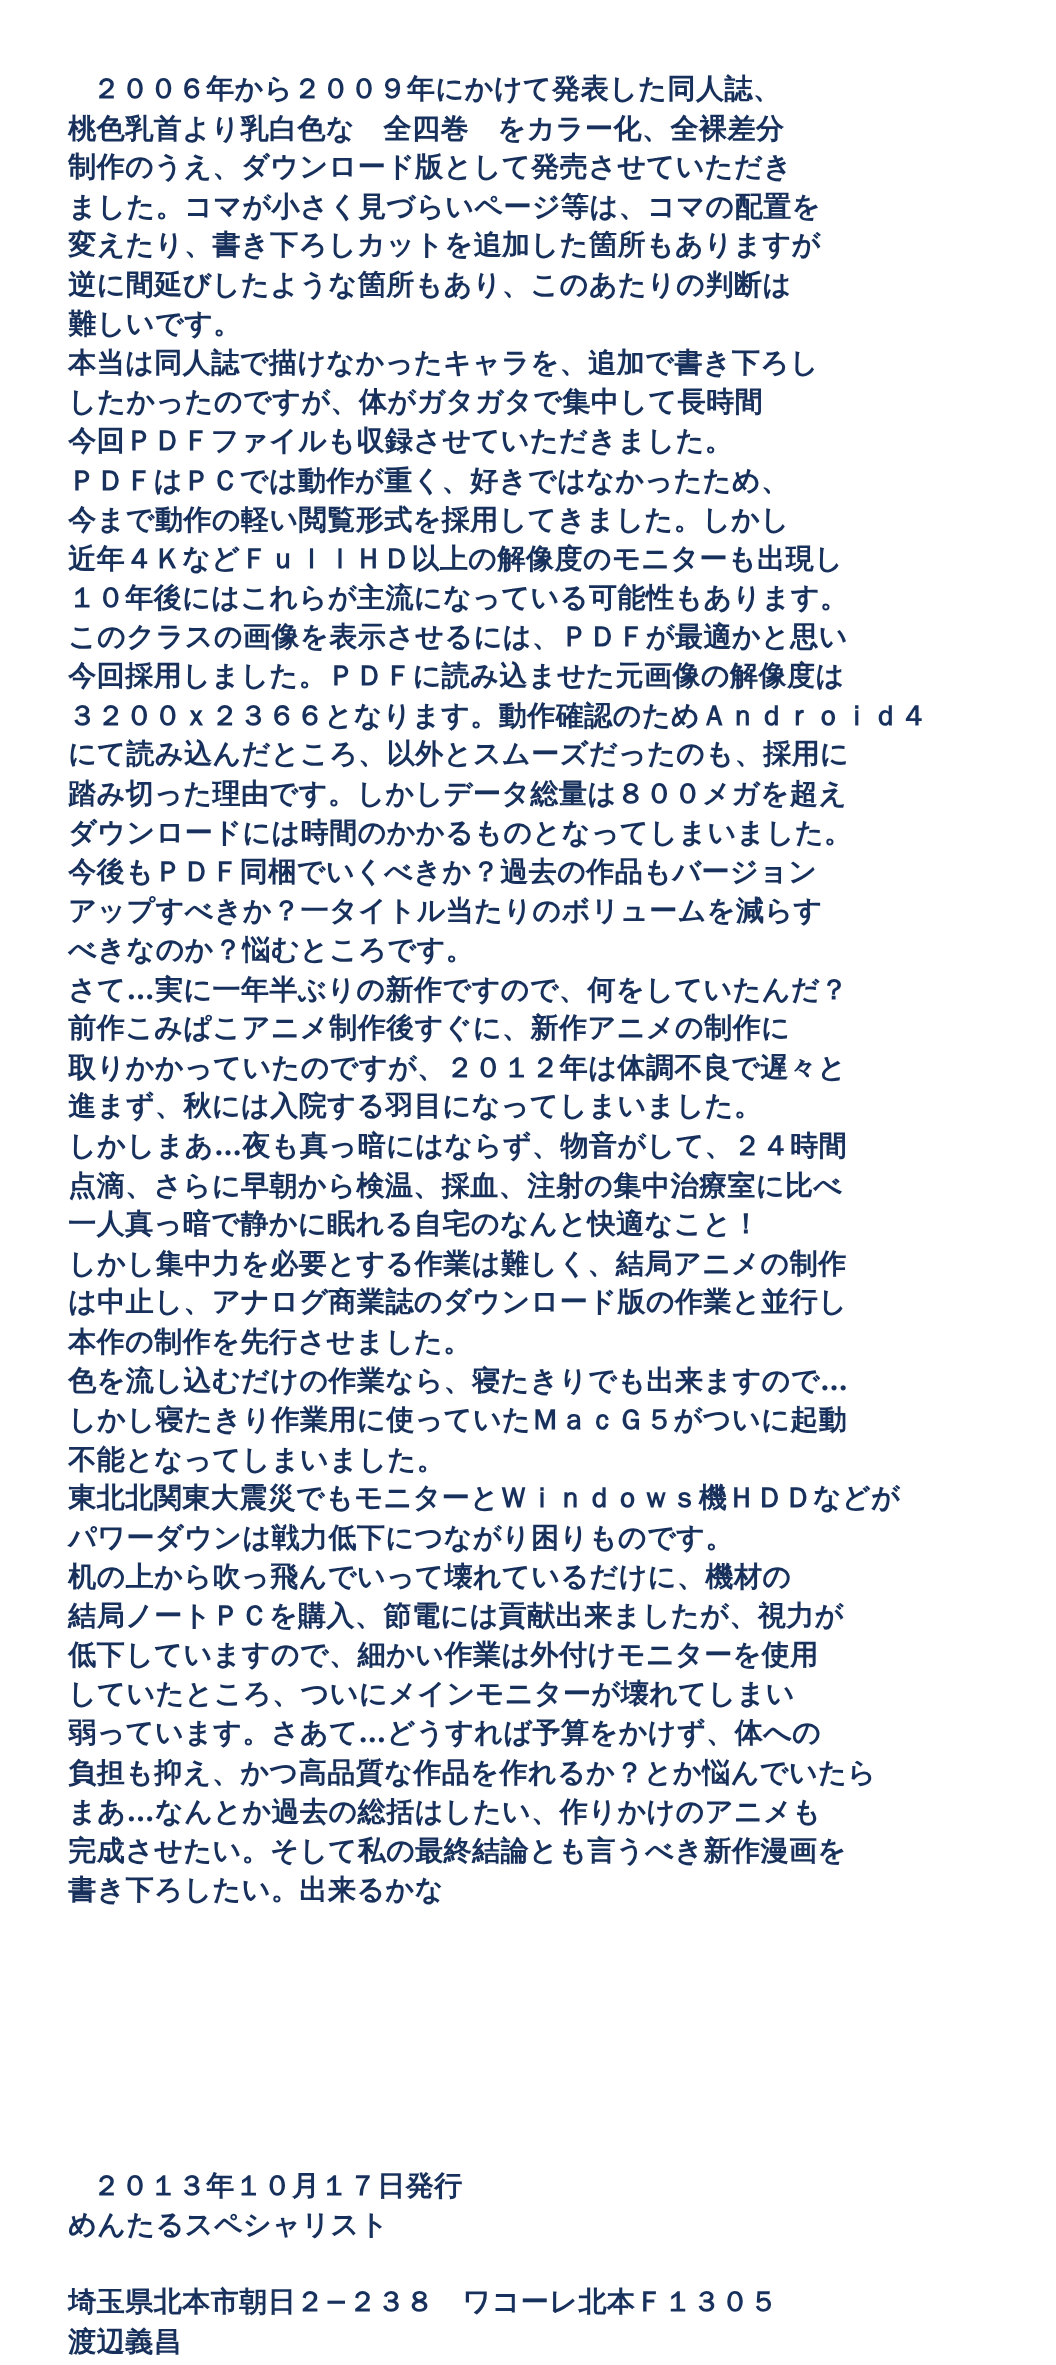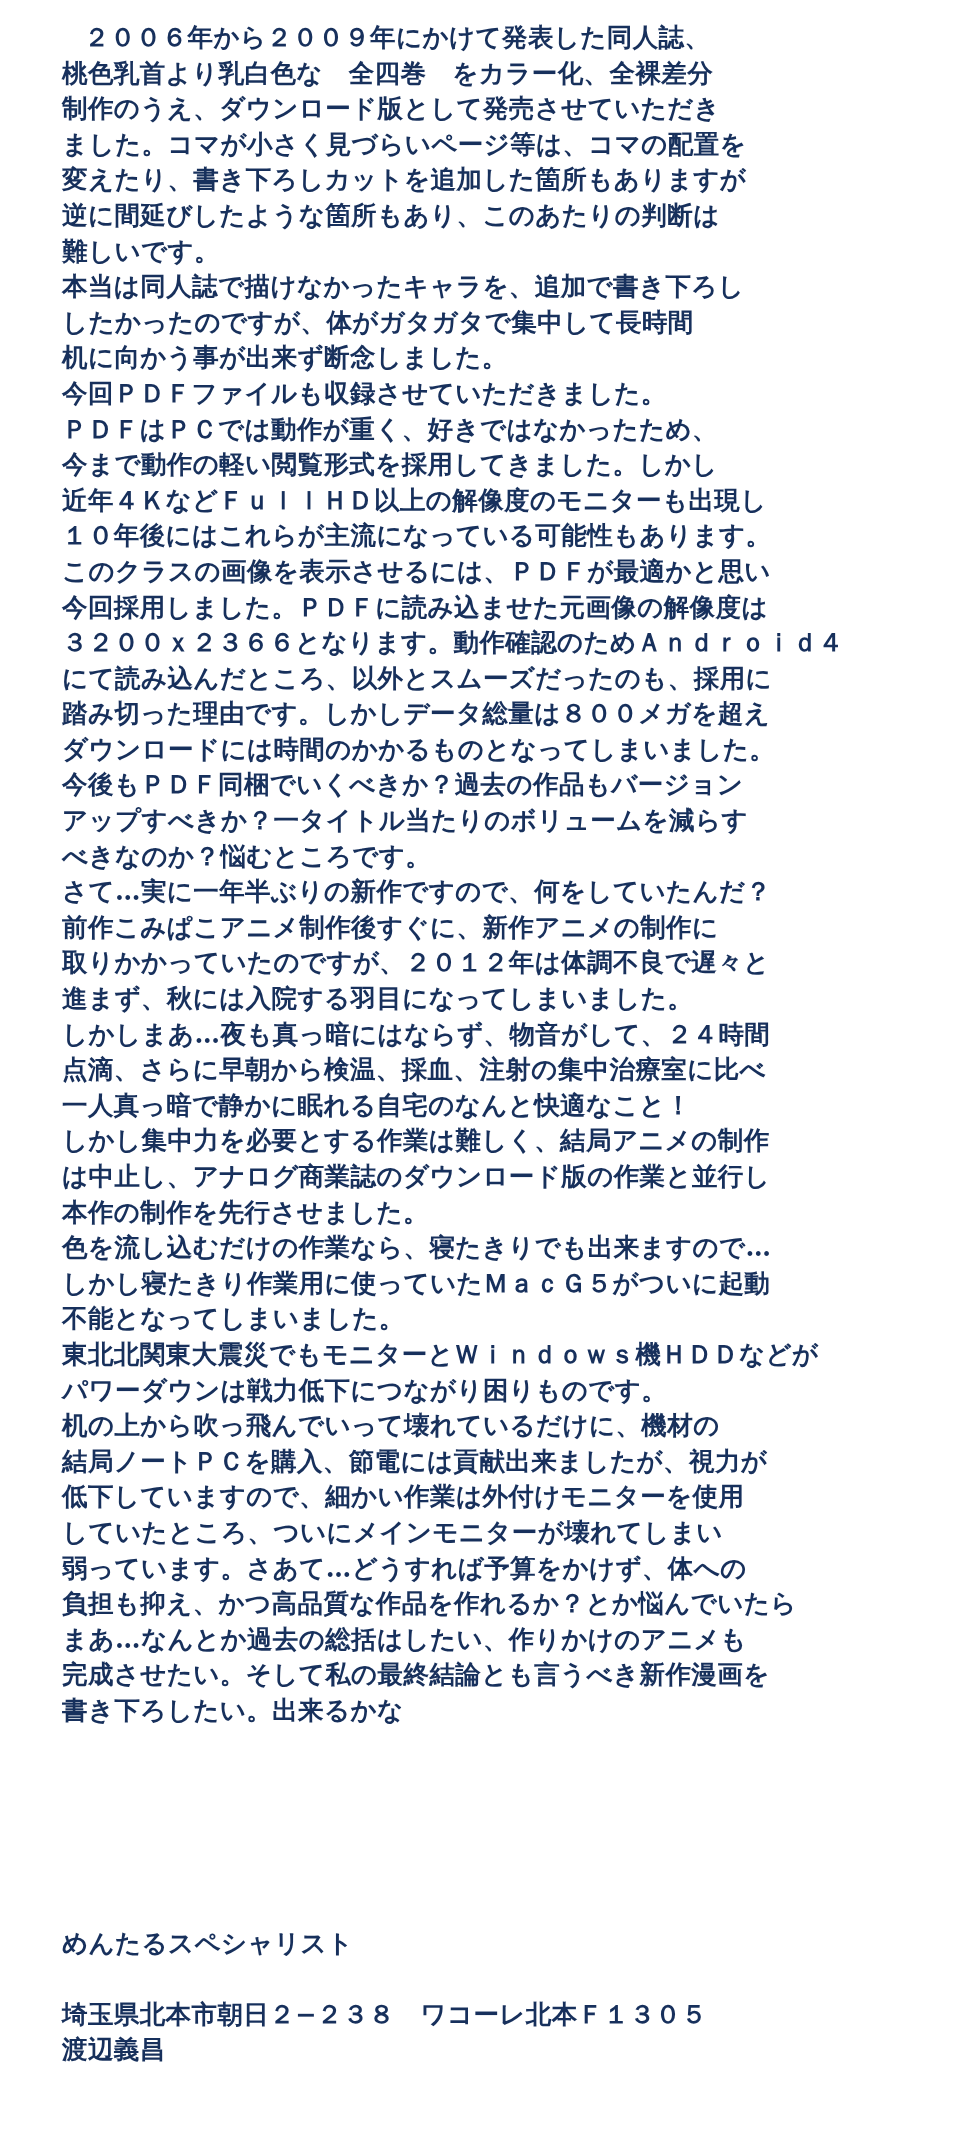--- a/index.html
+++ b/index.html
@@ -30,20 +30,21 @@
     color: #17305c;
     font-size: 25.5px;
     line-height: 35.6px;
     letter-spacing: 0.4px;
     white-space: pre;
     font-weight: 700;
     font-family: "DejaVu Serif", "Liberation Serif", serif;
   }
   .line.indent {
     text-indent: 22px;
+    margin-top: 44px;
   }
   .colophon {
     position: absolute;
     left: 62px;
     top: 1926px;
     width: 840px;
   }
   .colophon .line {
     font-size: 25.5px;
     line-height: 35.6px;
@@ -60,21 +61,20 @@
   <div class="afterword">
     <div class="line indent">２００６年から２００９年にかけて発表した同人誌、</div>
     <div class="line">桃色乳首より乳白色な　全四巻　をカラー化、全裸差分</div>
     <div class="line">制作のうえ、ダウンロード版として発売させていただき</div>
     <div class="line">ました。コマが小さく見づらいページ等は、コマの配置を</div>
     <div class="line">変えたり、書き下ろしカットを追加した箇所もありますが</div>
     <div class="line">逆に間延びしたような箇所もあり、このあたりの判断は</div>
     <div class="line">難しいです。</div>
     <div class="line">本当は同人誌で描けなかったキャラを、追加で書き下ろし</div>
     <div class="line">したかったのですが、体がガタガタで集中して長時間</div>
-    <div class="line">机に向かう事が出来ず断念しました。</div>
     <div class="line">今回ＰＤＦファイルも収録させていただきました。</div>
     <div class="line">ＰＤＦはＰＣでは動作が重く、好きではなかったため、</div>
     <div class="line">今まで動作の軽い閲覧形式を採用してきました。しかし</div>
     <div class="line">近年４ＫなどＦｕｌｌＨＤ以上の解像度のモニターも出現し</div>
     <div class="line">１０年後にはこれらが主流になっている可能性もあります。</div>
     <div class="line">このクラスの画像を表示させるには、ＰＤＦが最適かと思い</div>
     <div class="line">今回採用しました。ＰＤＦに読み込ませた元画像の解像度は</div>
     <div class="line">３２００ｘ２３６６となります。動作確認のためＡｎｄｒｏｉｄ４</div>
     <div class="line">にて読み込んだところ、以外とスムーズだったのも、採用に</div>
     <div class="line">踏み切った理由です。しかしデータ総量は８００メガを超え</div>
@@ -102,19 +102,20 @@
     <div class="line">低下していますので、細かい作業は外付けモニターを使用</div>
     <div class="line">していたところ、ついにメインモニターが壊れてしまい</div>
     <div class="line">弱っています。さあて…どうすれば予算をかけず、体への</div>
     <div class="line">負担も抑え、かつ高品質な作品を作れるか？とか悩んでいたら</div>
     <div class="line">まあ…なんとか過去の総括はしたい、作りかけのアニメも</div>
     <div class="line">完成させたい。そして私の最終結論とも言うべき新作漫画を</div>
     <div class="line">書き下ろしたい。出来るかな</div>
   </div>
 
   <div class="colophon">
+    <div class="line indent">２０１３年１０月１７日発行</div>
     <div class="line">めんたるスペシャリスト</div>
     <div class="spacer-block"></div>
     <div class="line">埼玉県北本市朝日２−２３８　ワコーレ北本Ｆ１３０５</div>
     <div class="line">渡辺義昌</div>
   </div>
 
 </div>
 
 </body></html>

